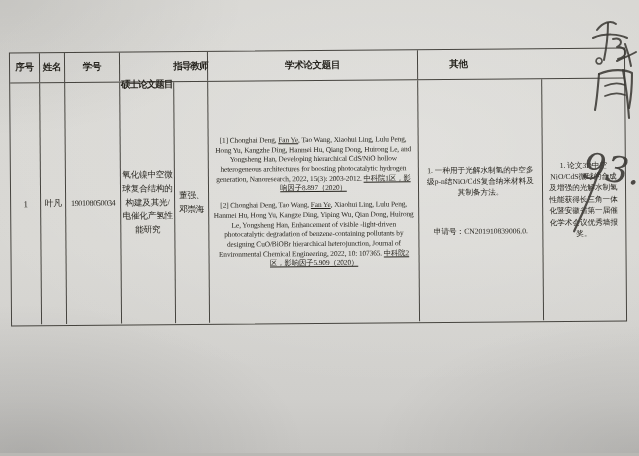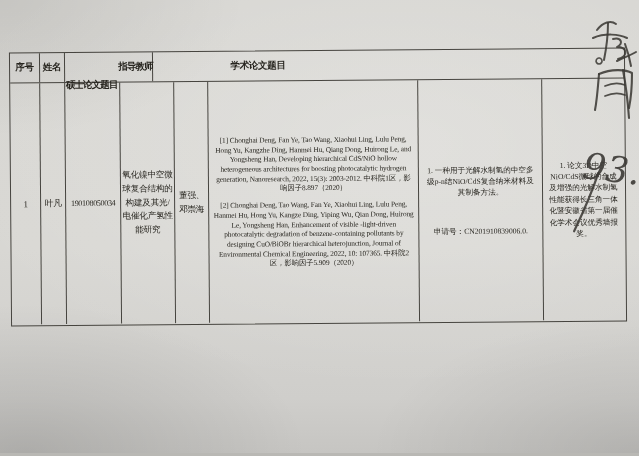--- a/index.html
+++ b/index.html
@@ -40,44 +40,46 @@
   .hcell.c3{letter-spacing:-0.9px;margin-top:32px;}
   .hcell.c4{letter-spacing:-0.9px;}
   .idx{font-size:9px;}
   .name{font-size:8.8px;letter-spacing:-0.5px;}
   .sid{font-size:8.2px;letter-spacing:-0.4px;white-space:nowrap;}
   .thesis{font-size:8.6px;line-height:1.6;padding:2px 1px;letter-spacing:-0.2px;}
   .advisor{font-size:8.6px;line-height:1.6;letter-spacing:-0.3px;padding:0 2px;}
   .papers{font-size:7.35px;line-height:1.32;padding:3px 4px;letter-spacing:-0.1px;}
   .papers p{margin:0 0 7px 0;}
   .papers p:last-child{margin:0;}
-  .u{text-underline-offset:1px;}
+  .u{text-decoration:underline;text-underline-offset:1px;}
   .patent{font-size:7.6px;line-height:1.45;padding:3px 5px;}
   .patent div{margin:14px 0;}
   .other{font-size:7.6px;line-height:1.5;padding:3px 4px;}
   .ink{position:absolute;left:555px;top:8px;pointer-events:none;}
   .ink path{fill:none;stroke:#3c3a36;stroke-linecap:round;stroke-linejoin:round;opacity:0.88;}
   .ink .score-text{
     font-family:"DejaVu Serif",serif;font-style:italic;
     font-size:36px;fill:#3c3a36;opacity:0.9;
   }
 </style>
 </head>
 <body>
 
 <div class="photo">
 
   <div class="doc-table">
 
     <div class="trow thead">
       <div class="cell hcell c0">序号</div>
       <div class="cell hcell c1">姓名</div>
+      <div class="cell hcell c2">学号</div>
       <div class="cell hcell c3">硕士论文题目</div>
       <div class="cell hcell c4">指导教师</div>
       <div class="cell hcell c5">学术论文题目</div>
+      <div class="cell hcell c7">其他</div>
     </div>
 
     <div class="trow tbody">
       <div class="cell c0 idx">1</div>
       <div class="cell c1 name">叶凡</div>
       <div class="cell c2 sid">190108050034</div>
       <div class="cell c3 thesis">氧化镍中空微球复合结构的构建及其光/电催化产氢性能研究</div>
       <div class="cell c4 advisor">董强、邓崇海</div>
 
       <div class="cell c5 papers">

